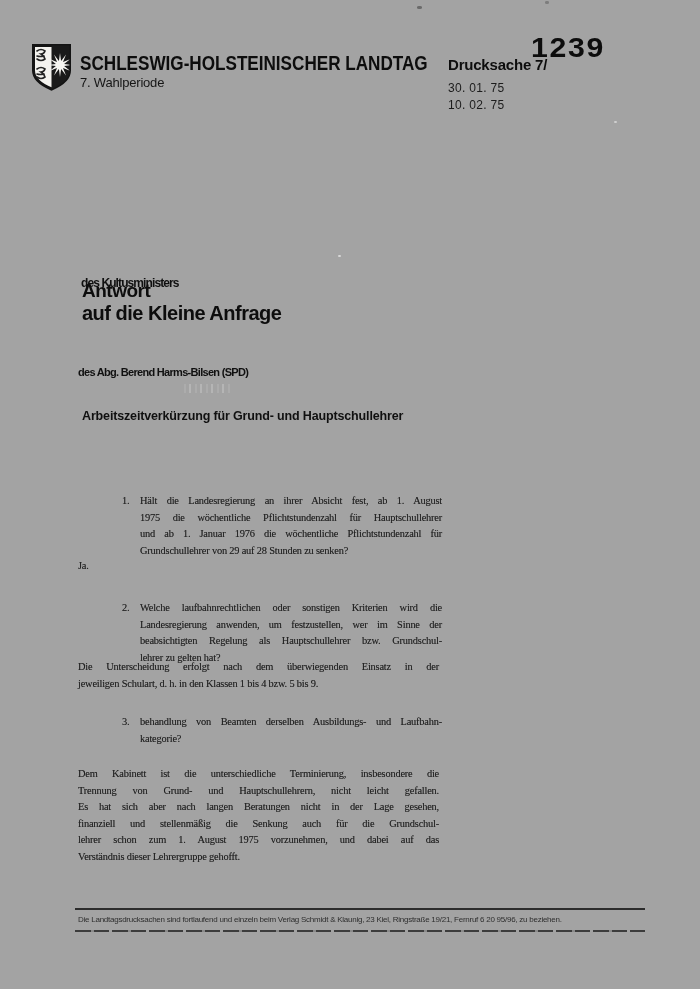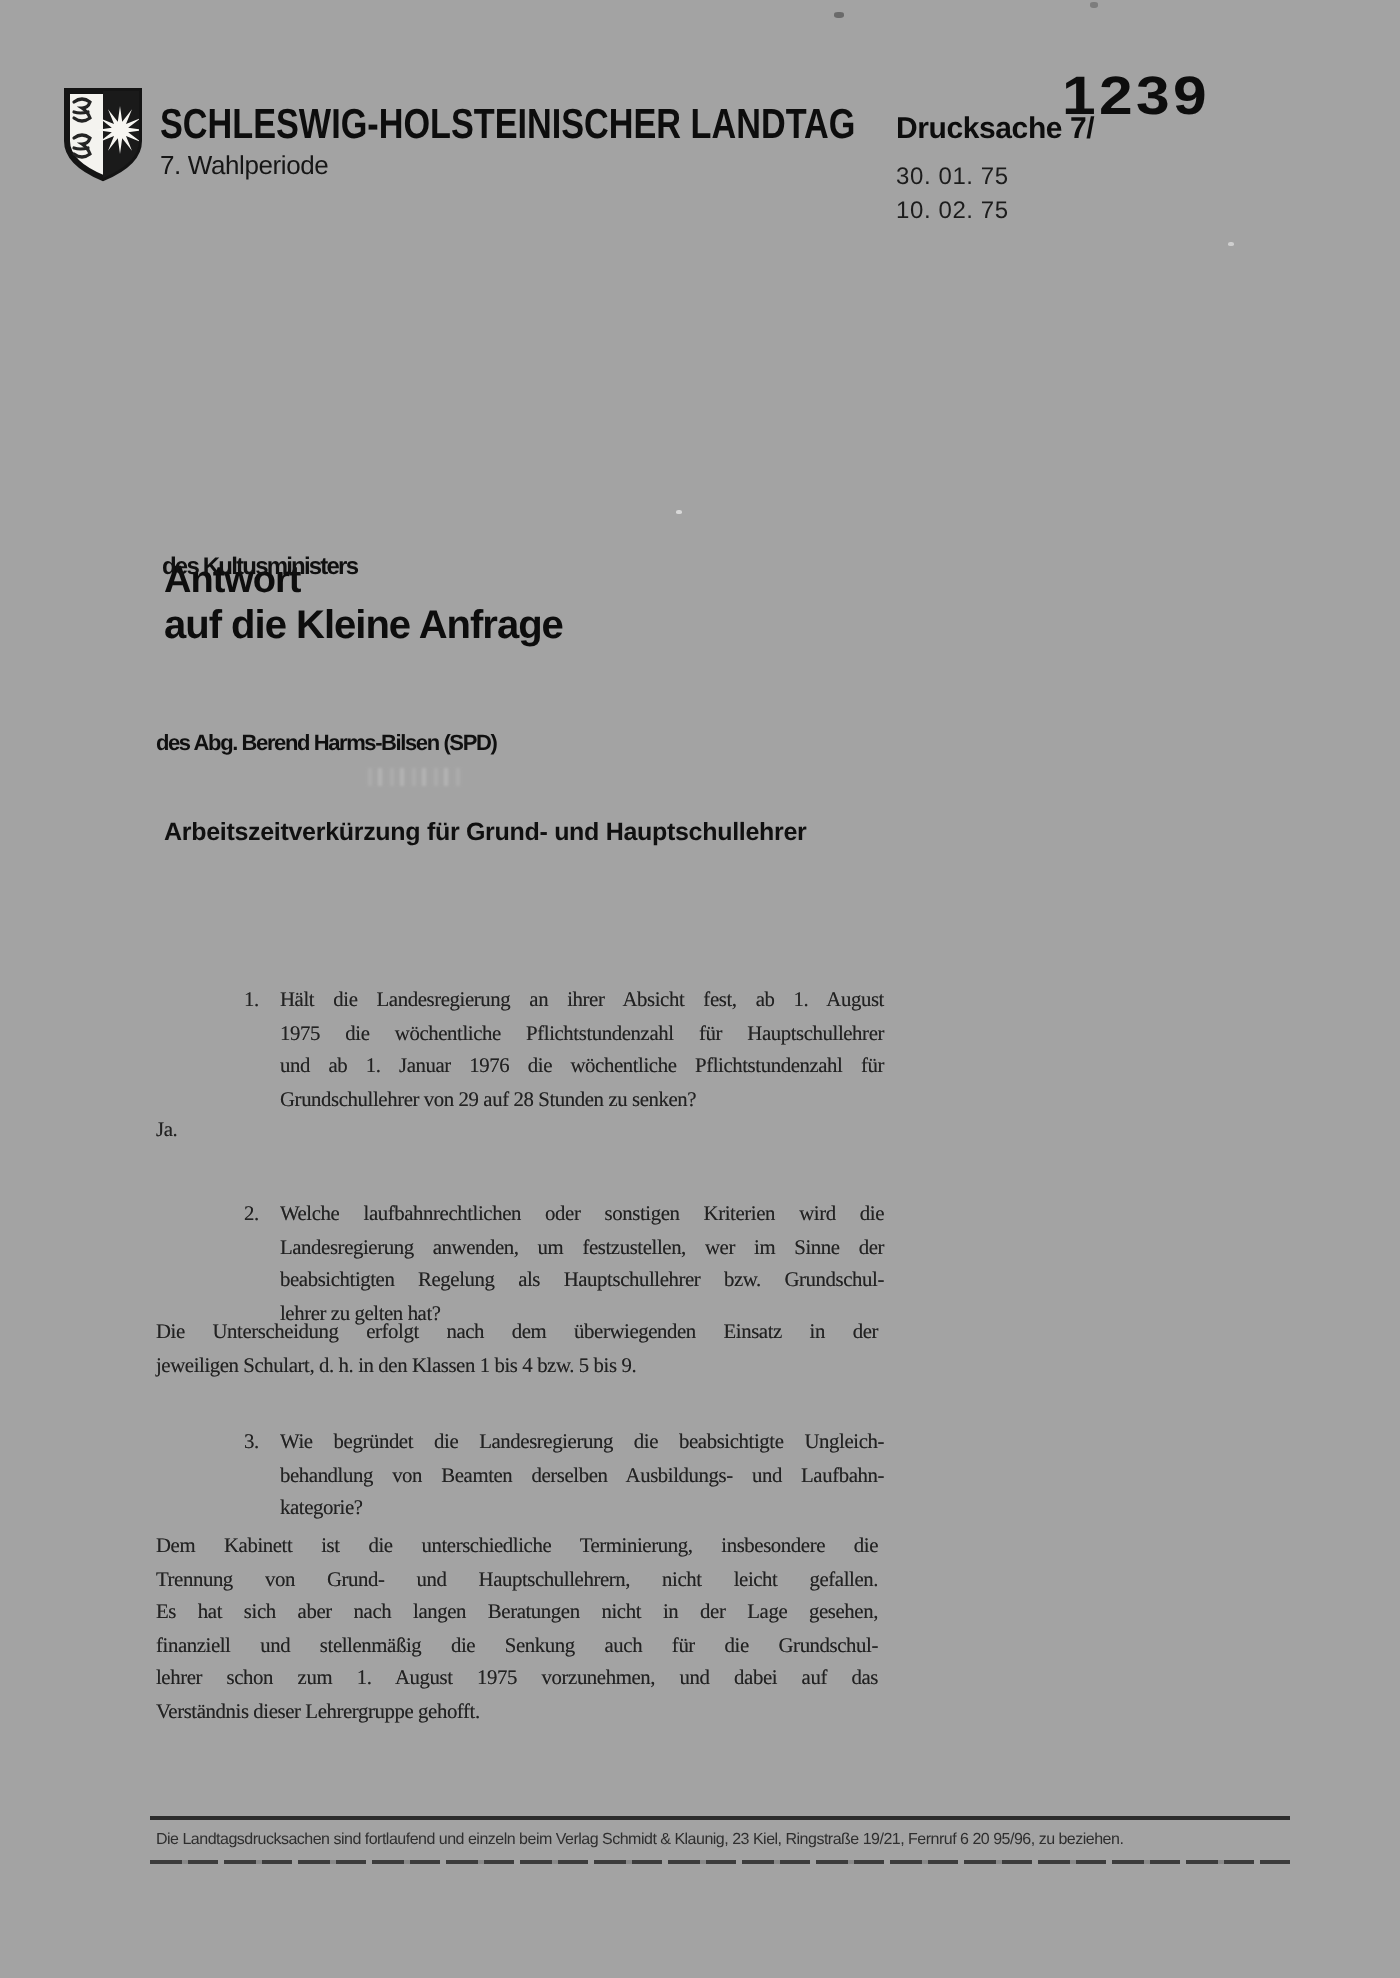--- a/index.html
+++ b/index.html
@@ -157,21 +157,20 @@
   <div class="abs body-txt a2">
     <div class="alines">
       <div class="jl">Die Unterscheidung erfolgt nach dem überwiegenden Einsatz in der</div>
       <div>jeweiligen Schulart, d. h. in den Klassen 1 bis 4 bzw. 5 bis 9.</div>
     </div>
   </div>
 
   <div class="abs body-txt qblock q3">
     <span class="qnum">3.</span>
     <div class="qlines">
-      <div class="jl">Wie begründet die Landesregierung die beabsichtigte Ungleich-</div>
       <div class="jl">behandlung von Beamten derselben Ausbildungs- und Laufbahn-</div>
       <div>kategorie?</div>
     </div>
   </div>
 
   <div class="abs body-txt a3">
     <div class="alines">
       <div class="jl">Dem Kabinett ist die unterschiedliche Terminierung, insbesondere die</div>
       <div class="jl">Trennung von Grund- und Hauptschullehrern, nicht leicht gefallen.</div>
       <div class="jl">Es hat sich aber nach langen Beratungen nicht in der Lage gesehen,</div>

